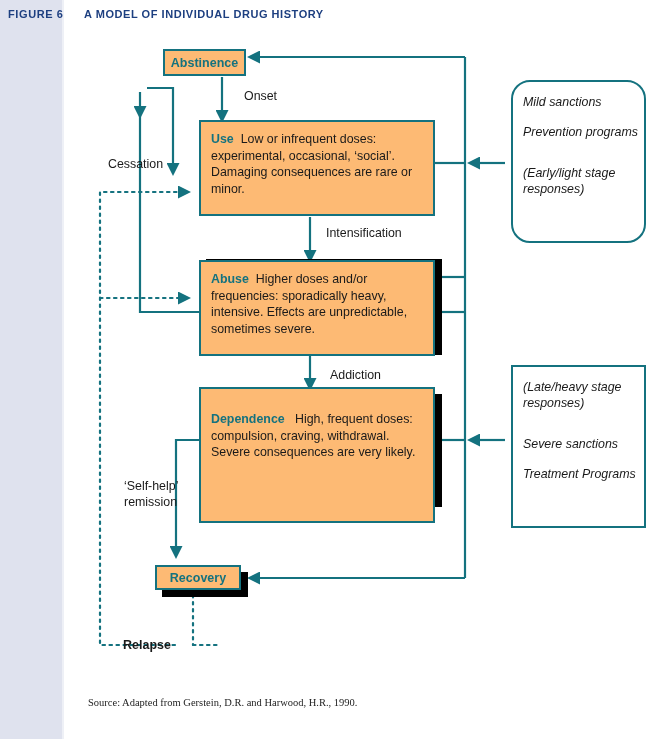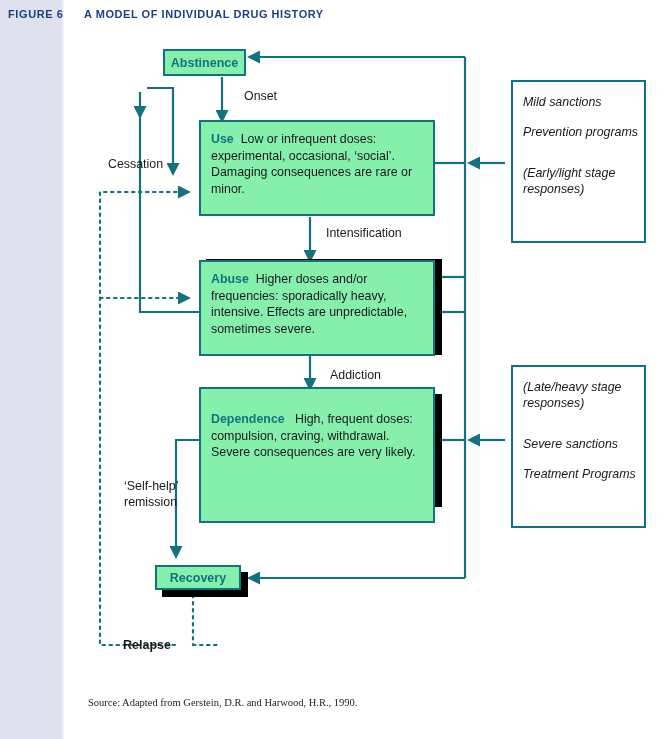--- a/index.html
+++ b/index.html
@@ -35,21 +35,21 @@
     white-space:nowrap;
   }
 
   
   svg#wires{position:absolute;left:0;top:0;width:671px;height:739px;}
 
   
   .node{
     position:absolute;
     border:2px solid #14727f;
-    background:#86efac;
+    background:#fdba74;
     box-sizing:border-box;
     z-index:5;
   }
   .shadow{
     position:absolute;background:#000000;z-index:4;
   }
   .pill{
     display:flex;align-items:center;justify-content:center;
     font-size:12.5px;font-weight:bold;color:#14727f;
   }
@@ -160,21 +160,21 @@
   <div class="node body-text" style="left:199px;top:387px;width:236px;height:136px;padding-top:22px;">
     <b>Dependence</b>&nbsp;&nbsp;
     <span>High, frequent doses: compulsion, craving, withdrawal. Severe consequences are very likely.</span>
   </div>
 
   <div class="shadow" style="left:162px;top:572px;width:86px;height:25px;"></div>
   <div class="node pill" style="left:155px;top:565px;width:86px;height:25px;">
     <span>Recovery</span>
   </div>
 
-  <div class="side-box" style="left:511px;top:80px;width:135px;height:163px;">
+  <div class="side-box" style="left:511px;top:80px;width:135px;height:163px;border-radius:19px;">
     <p>Mild sanctions</p>
     <p class="gap">Prevention programs</p>
     <p class="tight">(Early/light stage</p>
     <p class="tight">responses)</p>
   </div>
 
   <div class="side-box" style="left:511px;top:365px;width:135px;height:163px;">
     <p class="tight">(Late/heavy stage</p>
     <p class="gap">responses)</p>
     <p>Severe sanctions</p>

